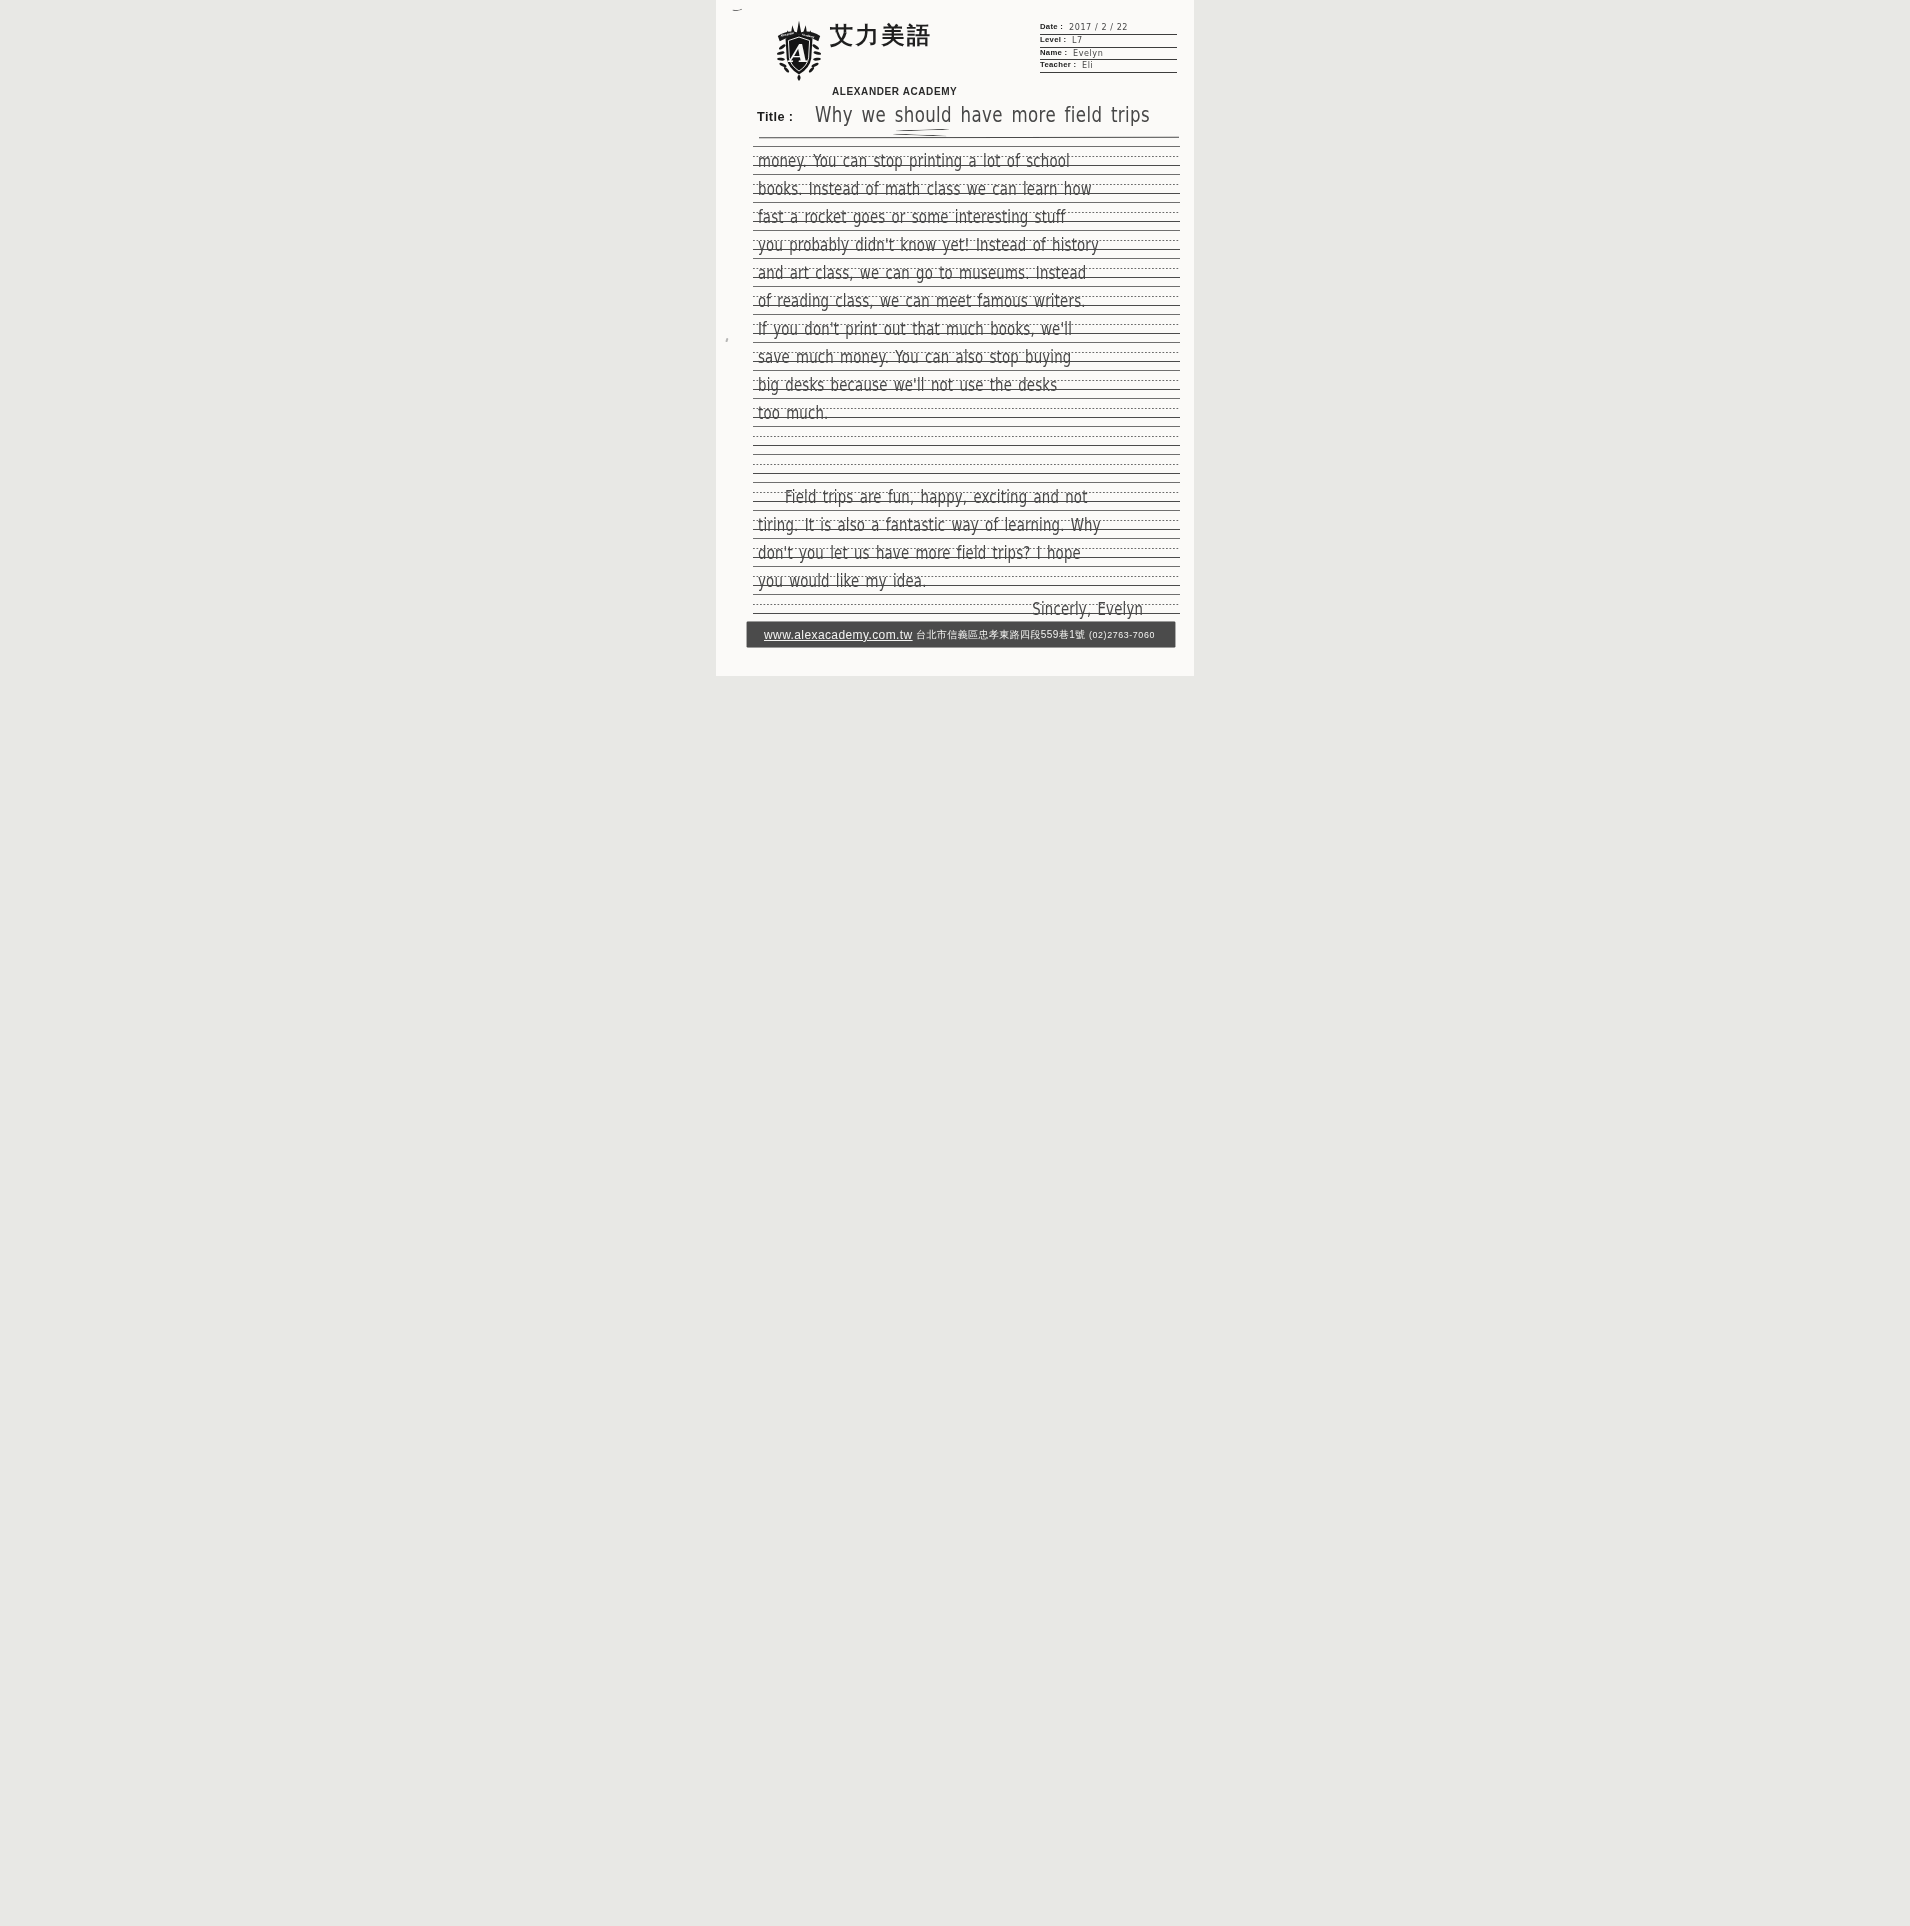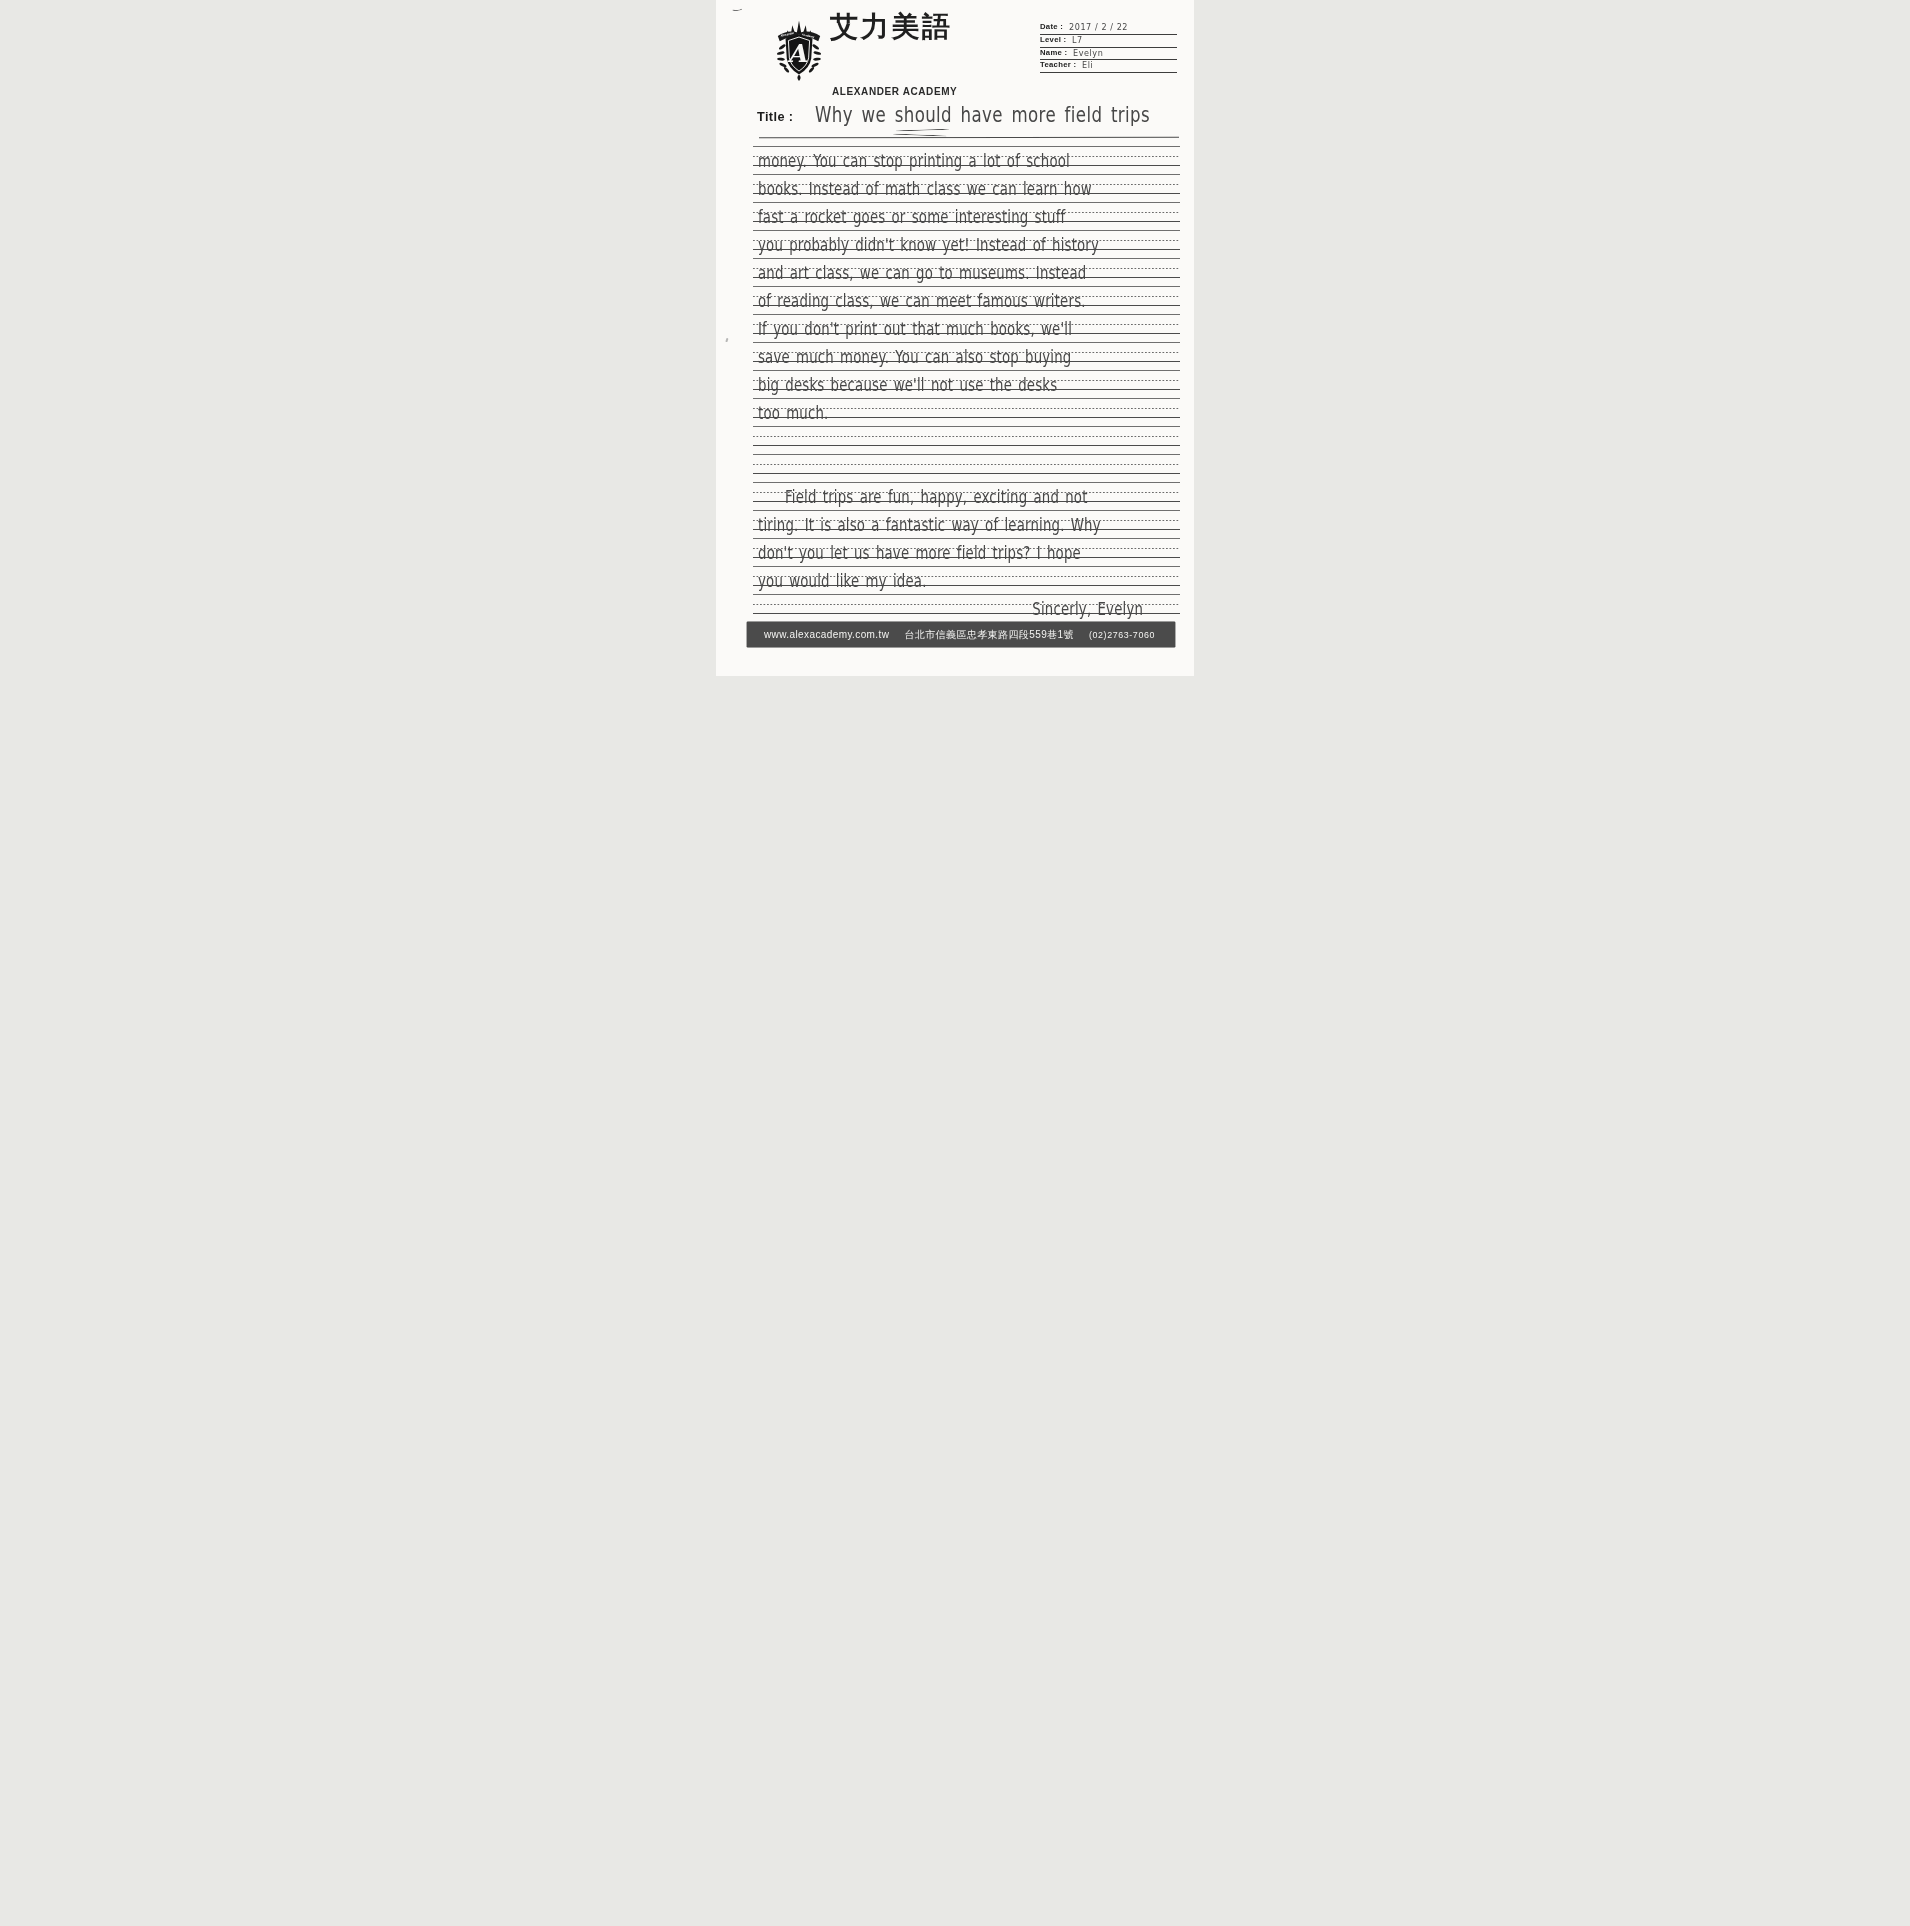--- a/index.html
+++ b/index.html
@@ -24,22 +24,22 @@
 
   
   .hand {
     font-family:"DejaVu Sans", sans-serif;
     color:#474747; font-weight:400;
   }
 
   
   .crest { position:absolute; left:60px; top:20px; width:46px; height:61px; }
   .brand-zh {
-    position:absolute; left:114px; top:8px;
-    font-size:28px; font-weight:bold; letter-spacing:2.7px; color:#1f1f1f;
+    position:absolute; left:114px; top:20px;
+    font-size:23px; font-weight:bold; letter-spacing:2.7px; color:#1f1f1f;
   }
   .brand-en {
     position:absolute; left:116px; top:55px;
     font-size:10px; font-weight:bold; letter-spacing:0.6px; color:#2a2a2a;margin-top:31px;
   }
 
   
   .fields { position:absolute; left:324px; top:22.3px; width:137px; }
   .field {
     display:flex; align-items:flex-start;
@@ -96,21 +96,21 @@
   .row.sig .text { left:auto; right:37px; transform-origin:right bottom; }
 
   
   .footer {
     position:absolute; left:31px; top:622px; width:428px; height:25.4px;
     background:#4b4b4b; color:#f4f4f2;
     display:flex; align-items:center; justify-content:space-between;
     padding:0 20px 0 17px; border-radius:0.8px;
     box-shadow:0 0 0 0.4px #3a3a3a;
   }
-  .footer .site { font-size:10px; letter-spacing:0.4px; }
+  .footer .site { font-size:12px; letter-spacing:0.4px;text-decoration:underline; }
   .footer .addr { font-size:10px; letter-spacing:0.4px; }
   .footer .phone { font-size:8.9px; letter-spacing:0.6px; }
 
   
   .ribbon-text { font-family:"Liberation Sans", sans-serif; font-weight:bold; }
   .monogram-text { font-family:"DejaVu Serif", serif; font-style:italic; font-weight:bold; }
 </style>
 </head>
 <body>
 

